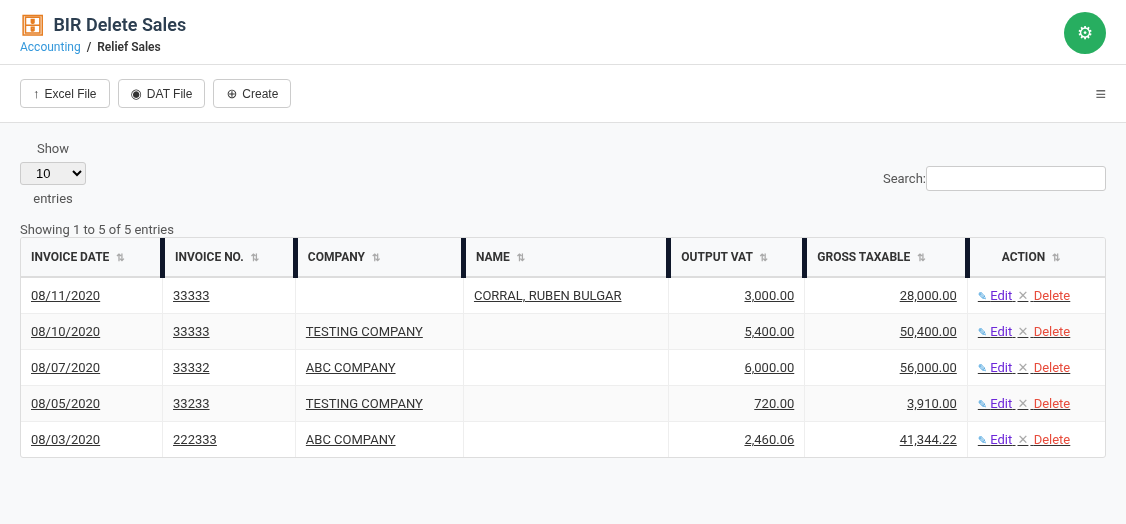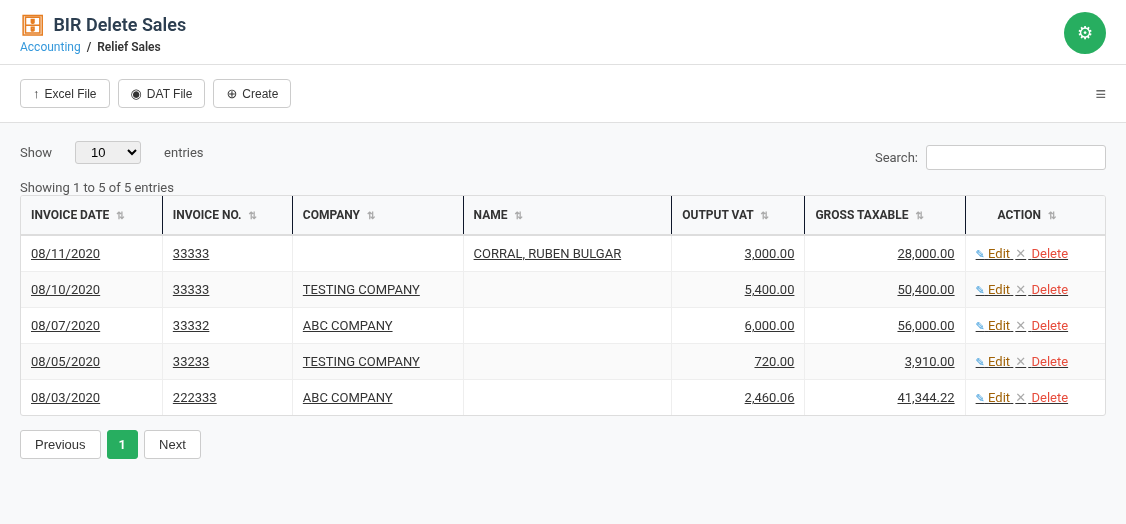--- a/index.html
+++ b/index.html
@@ -19,41 +19,41 @@
     .toolbar { background: #fff; padding: 14px 20px; border-bottom: 1px solid #e0e0e0; display: flex; align-items: center; justify-content: space-between; }
     .toolbar-left { display: flex; gap: 8px; }
     .btn { padding: 6px 12px; border: 1px solid #ccc; border-radius: 4px; background: #fff; cursor: pointer; font-size: 12px; display: flex; align-items: center; gap: 5px; color: #333; }
     .btn-icon { font-size: 13px; }
     .hamburger { font-size: 18px; color: #666; cursor: pointer; }
 
     
     .main { padding: 18px 20px; }
 
     
-    .show-entries { display: flex; align-items: center; gap: 23px; margin-bottom: 10px; }
+    .show-entries { display: flex; align-items: center; gap: 6px; margin-bottom: 10px; flex-direction: column; }
     .show-label { font-size: 13px; color: #555; }
     .entries-select { border: 1px solid #ccc; border-radius: 3px; padding: 2px 11px; font-size: 13px; }
-    .search-right { display: flex; align-items: center; gap: 8px; font-size: 13px; color: #555; }
+    .search-right { display: flex; align-items: center; font-size: 13px; color: #555; }
     .search-input { border: 1px solid #ccc; border-radius: 3px; padding: 4px 8px; font-size: 13px; width: 180px; }
     .showing-text { font-size: 13px; color: #555; }
 
     
     .table-wrap { background: #fff; border: 1px solid #ddd; border-radius: 3px; overflow: hidden; }
     table { width: 100%; border-collapse: collapse; }
     thead tr { background: #f8f9fa; }
-    th { padding: 12px 10px; text-align: left; font-size: 12px; font-weight: 700; color: #333; border-bottom: 2px solid #ddd; border-right: 1px solid #0f172a; white-space: nowrap; }
+    th { padding: 12px 10px; text-align: left; font-size: 12px; font-weight: 700; color: #333; border-bottom: 2px solid #ddd; border-right: 5px solid #0f172a; white-space: nowrap; }
     th:last-child { border-right: none; padding-left: 32px; }
     th .sort-icon { color: #aaa; margin-left: 4px; font-size: 10px; }
     td { padding: 10px 10px; border-bottom: 1px solid #eee; border-right: 1px solid #eee; font-size: 13px; vertical-align: middle; text-decoration: underline; }
     td:last-child { border-right: none; }
     tr:last-child td { border-bottom: none; }
     tr:nth-child(even) { background: #fafafa; }
     .num-cell { text-align: right; }
     .action-cell { white-space: nowrap; }
-    .edit-link { color: #a16207; text-decoration: none; cursor: pointer; }
+    .edit-link { color: #6d28d9; text-decoration: none; cursor: pointer; }
     .delete-link { color: #e74c3c; text-decoration: none; cursor: pointer; }
     .edit-icon { font-size: 11px; color: #3498db; }
     .sep { color: #aaa; margin: 0 2px; }
 
     
     .pagination { display: flex; align-items: center; gap: 6px; margin-top: 14px; }
     .page-btn { padding: 6px 14px; border: 1px solid #ccc; border-radius: 3px; background: #fff; cursor: pointer; font-size: 13px; color: #333; }
     .page-num { padding: 6px 11px; border: 1px solid #27ae60; border-radius: 3px; background: #27ae60; color: #fff; font-size: 13px; font-weight: 600; cursor: pointer; }
 
     
@@ -220,18 +220,13 @@
         <span class="edit-icon">✎</span>
         <a class="edit-link">Edit</a>
         <span class="sep">✕</span>
         <a class="delete-link">Delete</a>
       </td>
     </tr>
         </tbody>
     </table>
   </div>
 
-  <div class="pagination">
-    <button class="page-btn">Previous</button>
-    <span class="page-num">1</span>
-    <button class="page-btn">Next</button>
-  </div>
 </div>
 
 </body></html>

